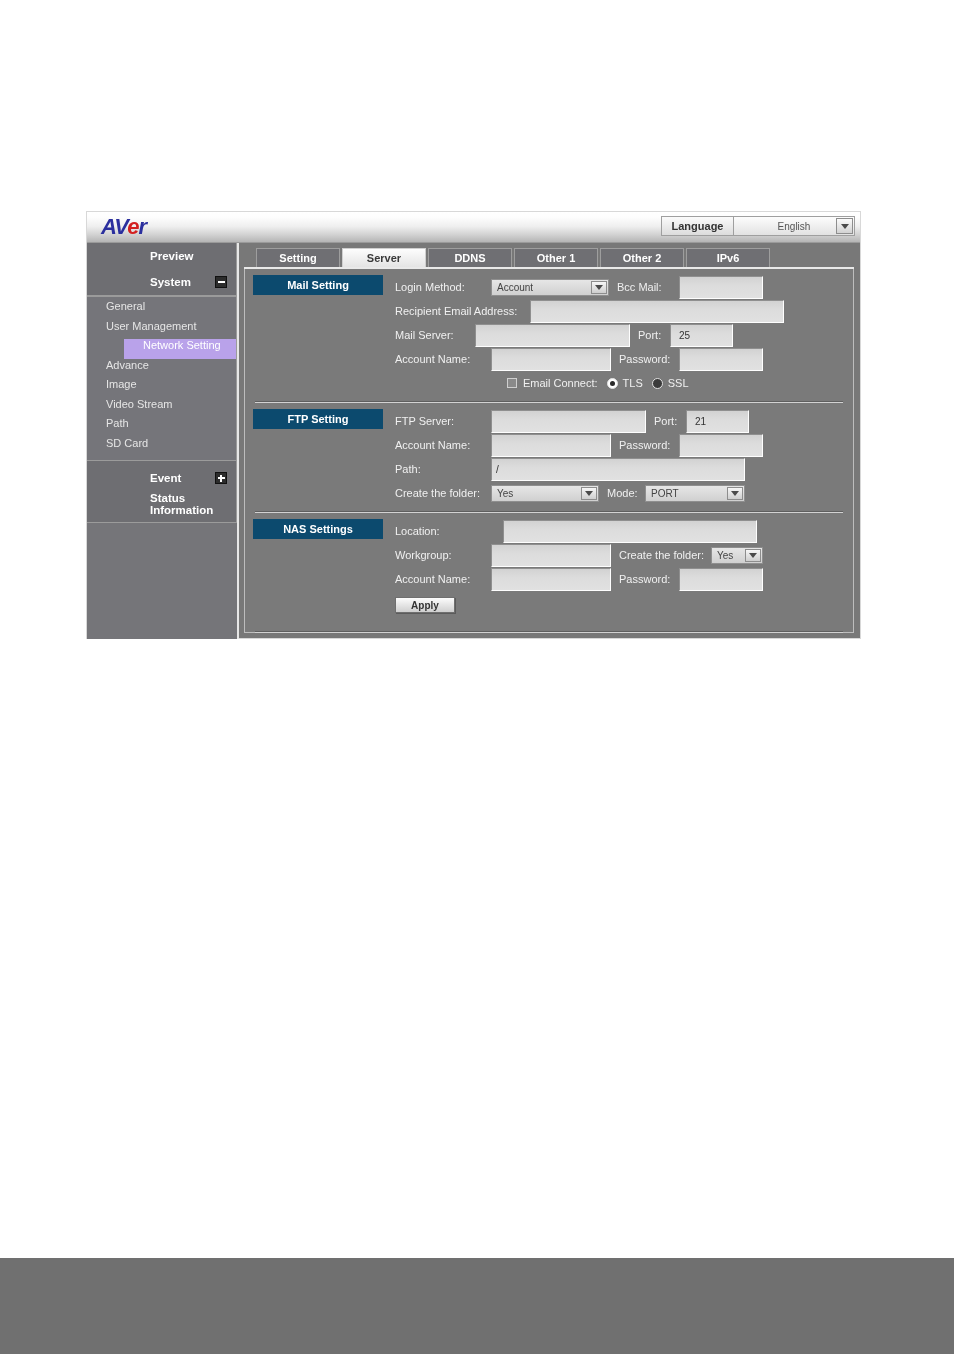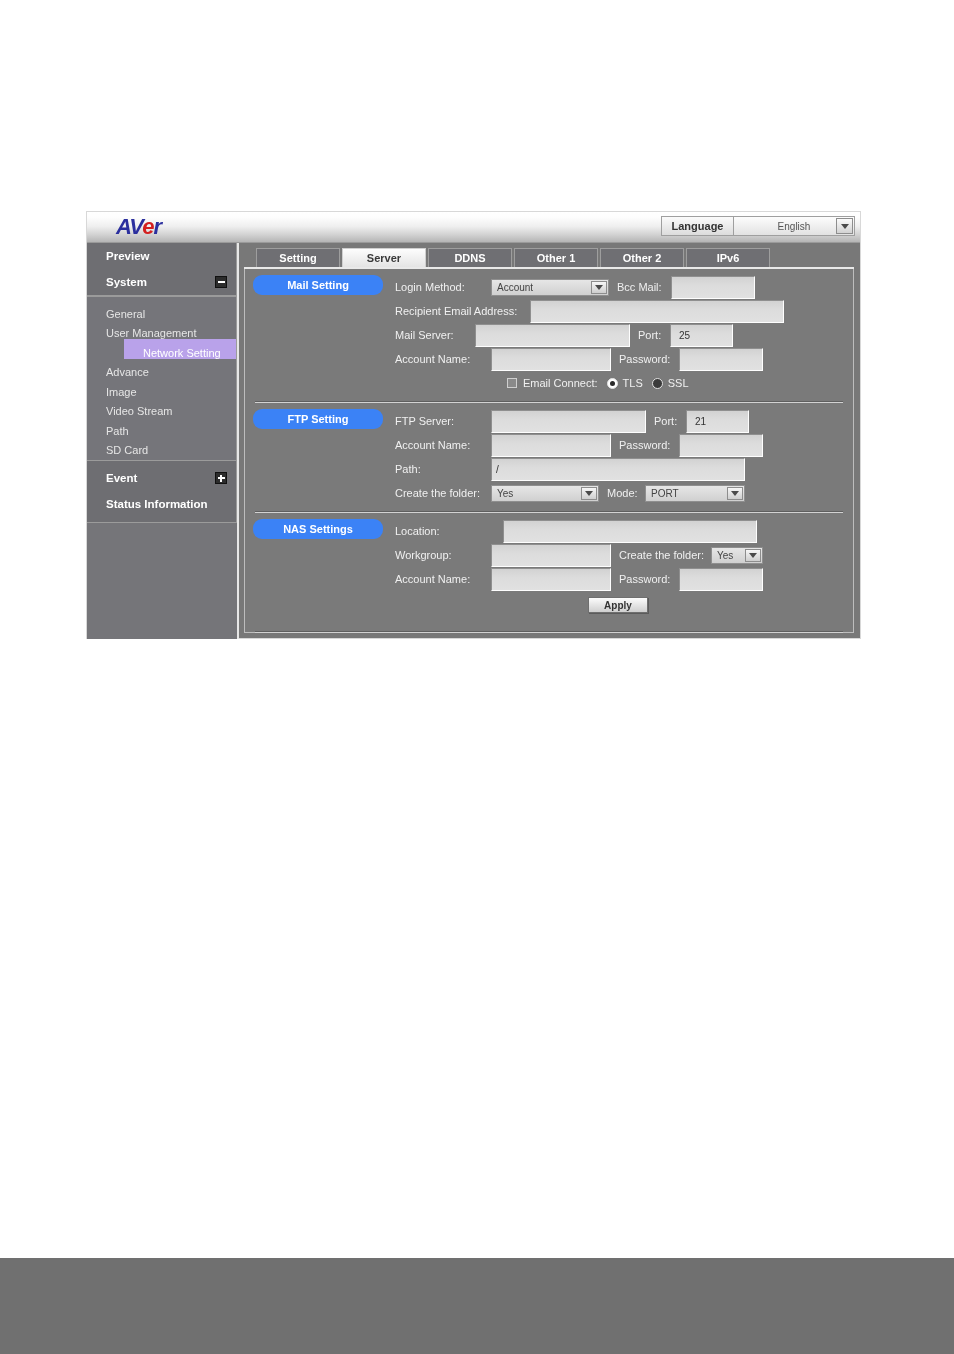--- a/index.html
+++ b/index.html
@@ -22,21 +22,21 @@
   }
 
   
   #app-header {
     position: absolute; left:0; top:0;
     width: 100%; height: 31px;
     background: linear-gradient(to bottom, #ffffff 0%, #fdfdfd 18%, #efefef 48%, #cfcfcf 78%, #b5b5b5 100%);
     border-bottom: 1px solid #9a9a9a;
   }
   #logo {
-    position:absolute; left: 29px; top: 2px;
+    position:absolute; left: 14px; top: 2px;
     font-size: 22px; font-weight: bold; font-style: italic;
     letter-spacing: -1px;
     line-height: 26px;
   }
   #logo .blue { color:#2b2f9e; }
   #logo .red  { color:#d32020; }
 
   #lang-wrap {
     position:absolute; right: 5px; top: 3px;
     display:flex; align-items:center;
@@ -77,20 +77,21 @@
     border: 1px solid #9b9b9b;
     border-top:none; border-left:none;
     background:#6e6e72;
   }
   .nav-main {
     height: 26px;
     display:flex; align-items:center;
     padding-left: 19px;
     color:#ffffff; font-size:11.5px; font-weight:bold;
     position:relative;
+    margin-left:44px;
   }
   .nav-main .plusminus {
     position:absolute; right: 9px; top: 7px;
     width: 12px; height: 12px;
     background:#2c2c2c;
     border:1px solid #111;
     display:flex; align-items:center; justify-content:center;
   }
   .nav-main .plusminus .bar {
     width: 7px; height: 2px; background:#ffffff;
@@ -99,21 +100,21 @@
     position:absolute; width:2px; height:7px;
   }
   #sub-list {
     border:1px solid #9b9b9b;
     border-left:none;
     background:#75757a;
     padding: 3px 0 4px 0;
   }
   .nav-sub {
     height: 19.5px;
-    display:flex; align-items:flex-end;
+    display:flex; align-items:flex-start;
     padding-left: 19px;
     color:#e6e6e6; font-size:11px;
   }
   .nav-sub.active {
     background:#b9a2ea;
     color:#ffffff;
     margin-left:37px;
   }
   #nav-bottom {
     border:1px solid #9b9b9b;
@@ -199,25 +200,24 @@
     padding-bottom: 6px;
   }
   .section-divider {
     border-bottom: 1px solid #d2d2d2;
     border-top: 1px solid #5f5f5f;
     margin: 0 2px 6px 2px;
     height:0;
   }
   .sec-label {
     width: 130px; height: 20px; flex:0 0 130px;
-    background:#3b82f6;
+    background:#0c4a6e;
     color:#ffffff; font-size:11px; font-weight:bold;
     display:flex; align-items:center; justify-content:center;
     align-self:flex-start;
-    border-radius:9px;
   }
   .sec-fields { flex:1; padding-left: 12px; }
   .frow {
     display:flex; align-items:center;
     height: 24px;
   }
   .flabel {
     color:#f0f0f0; font-size:11px;
     white-space:nowrap;
   }
@@ -258,21 +258,21 @@
   }
   .radio {
     width: 11px; height: 11px; border-radius:50%;
     border:1px solid #e2e2e2;
     background:#ffffff;
     display:inline-flex; align-items:center; justify-content:center;
   }
   .radio .dot { width:5px;height:5px;border-radius:50%;background:#2a2a2a; }
   .radio.filled { background:#3a3a3a; }
 
-  #apply-row { display:flex; justify-content:center; padding: 6px 4px 12px 0; }
+  #apply-row { display:flex; justify-content:flex-start; padding: 6px 4px 12px 0; }
   #apply-btn {
     width: 60px; height: 16px;
     background: linear-gradient(to bottom,#fcfcfc,#e3e3e3 55%,#cfcfcf);
     border:1px solid #6f6f6f;
     font-size:10px; font-weight:bold; color:#333;
     display:flex; align-items:center; justify-content:center;
     box-shadow: 1px 1px 0 #5b5b5b;
   }
 
   
@@ -396,21 +396,21 @@
 
           <div class="frow">
             <span class="flabel" style="width:96px">Login Method:</span>
             <div class="sel" style="width:118px">
               <span>Account</span>
               <span class="arrow-box">
                   <span class="chev"></span>
                 </span>
             </div>
             <span class="sp"></span>
-            <span class="flabel" style="width:54px">Bcc Mail:</span>
+            <span class="flabel" style="width:62px">Bcc Mail:</span>
             <div class="txt" style="width:84px"></div>
           </div>
 
 
           <div class="frow">
             <span class="flabel" style="width:135px">Recipient Email Address:</span>
             <div class="txt" style="width:254px"></div>
           </div>
 
           <div class="frow">

